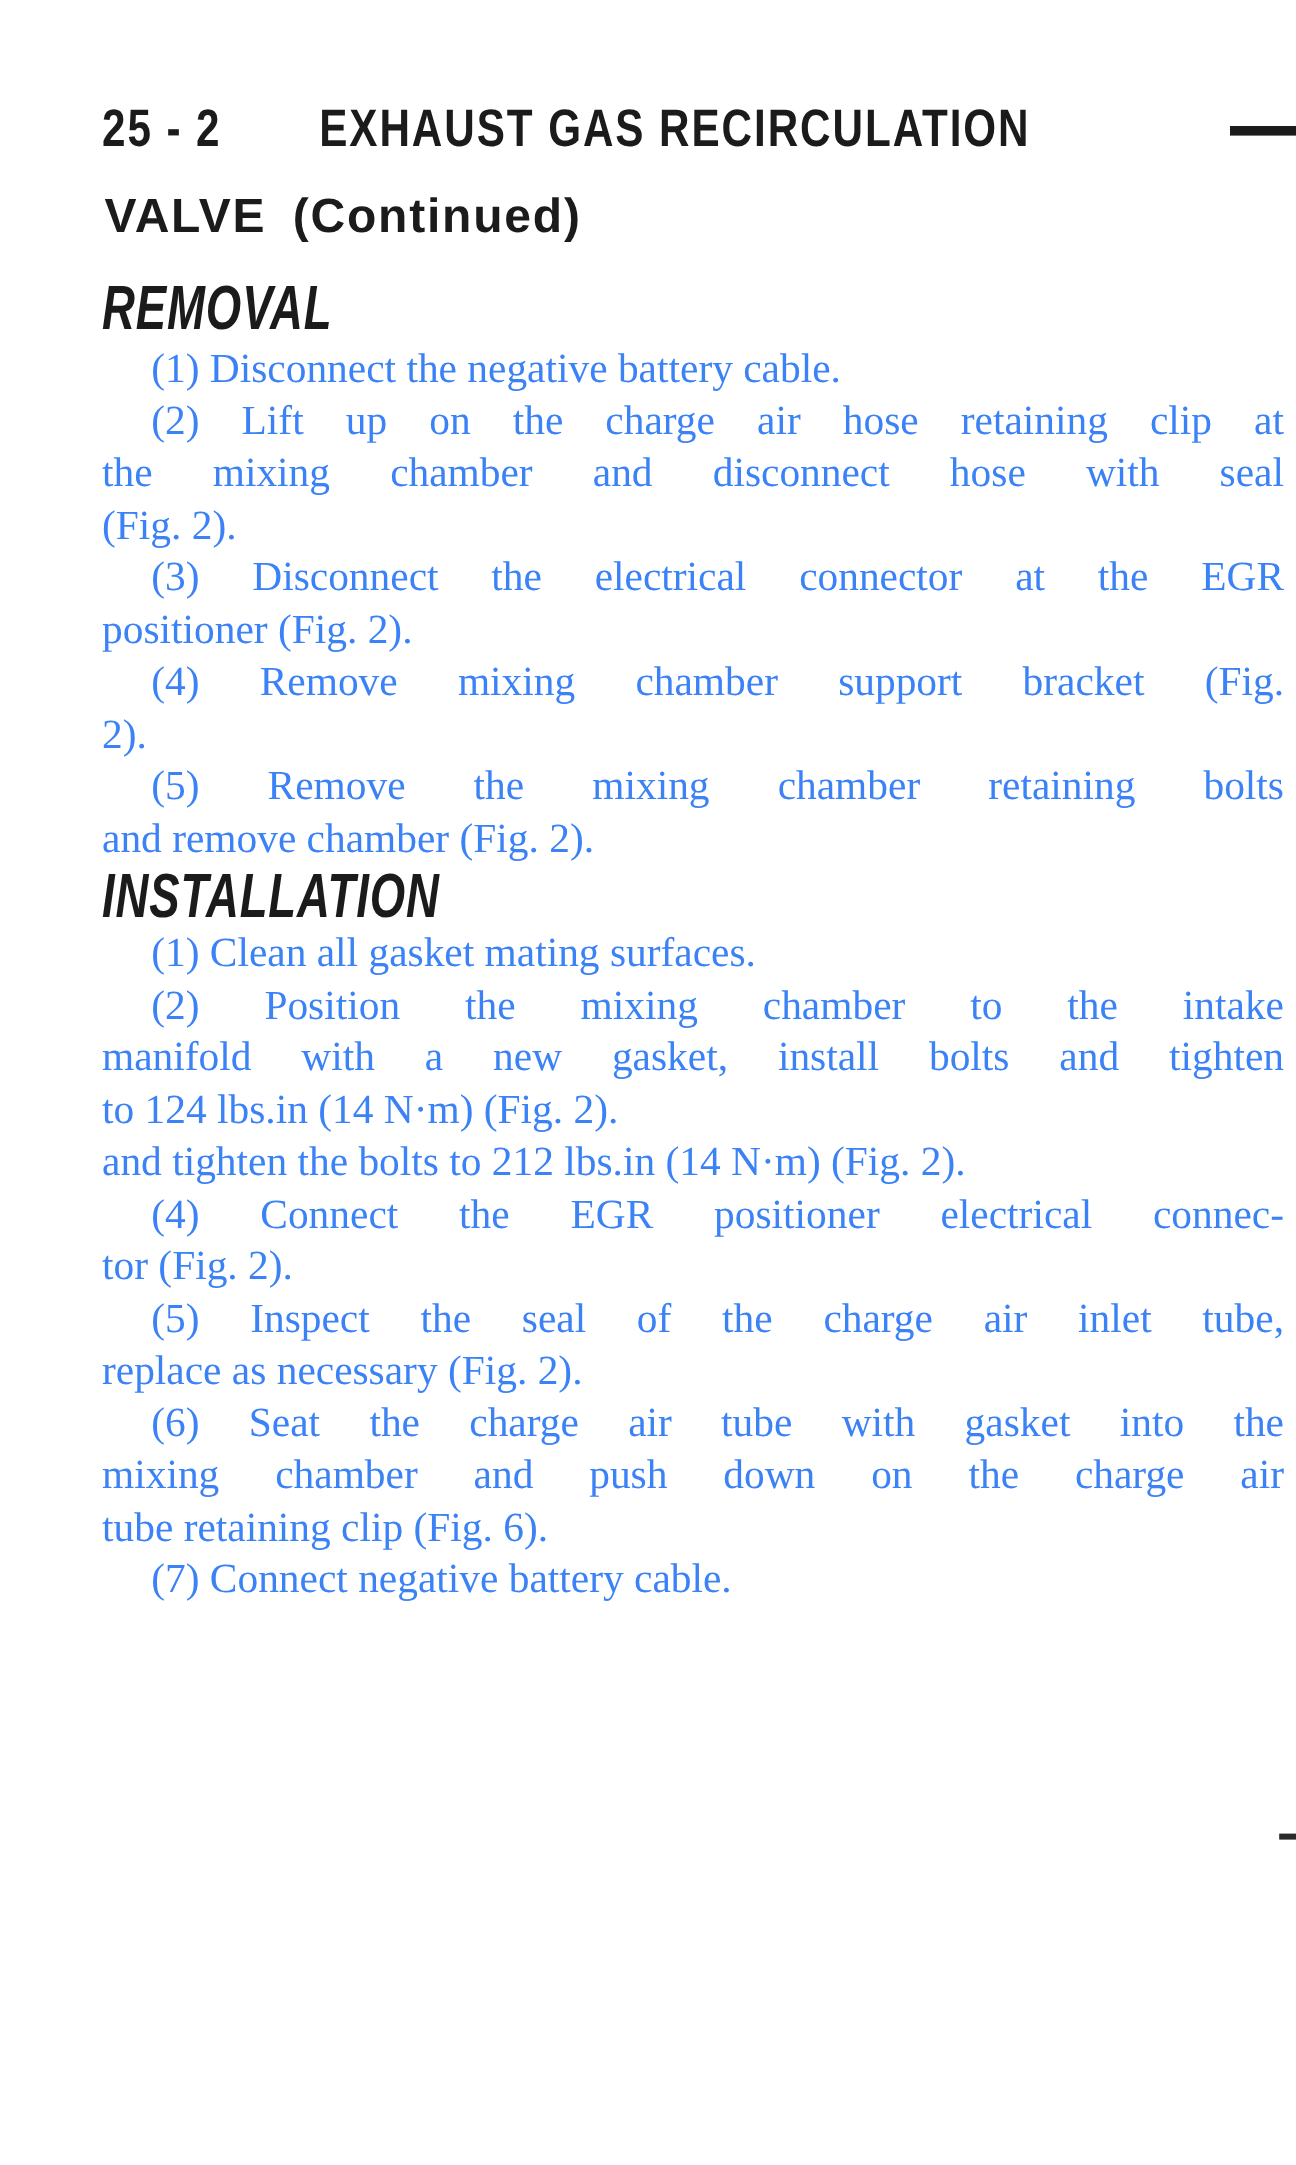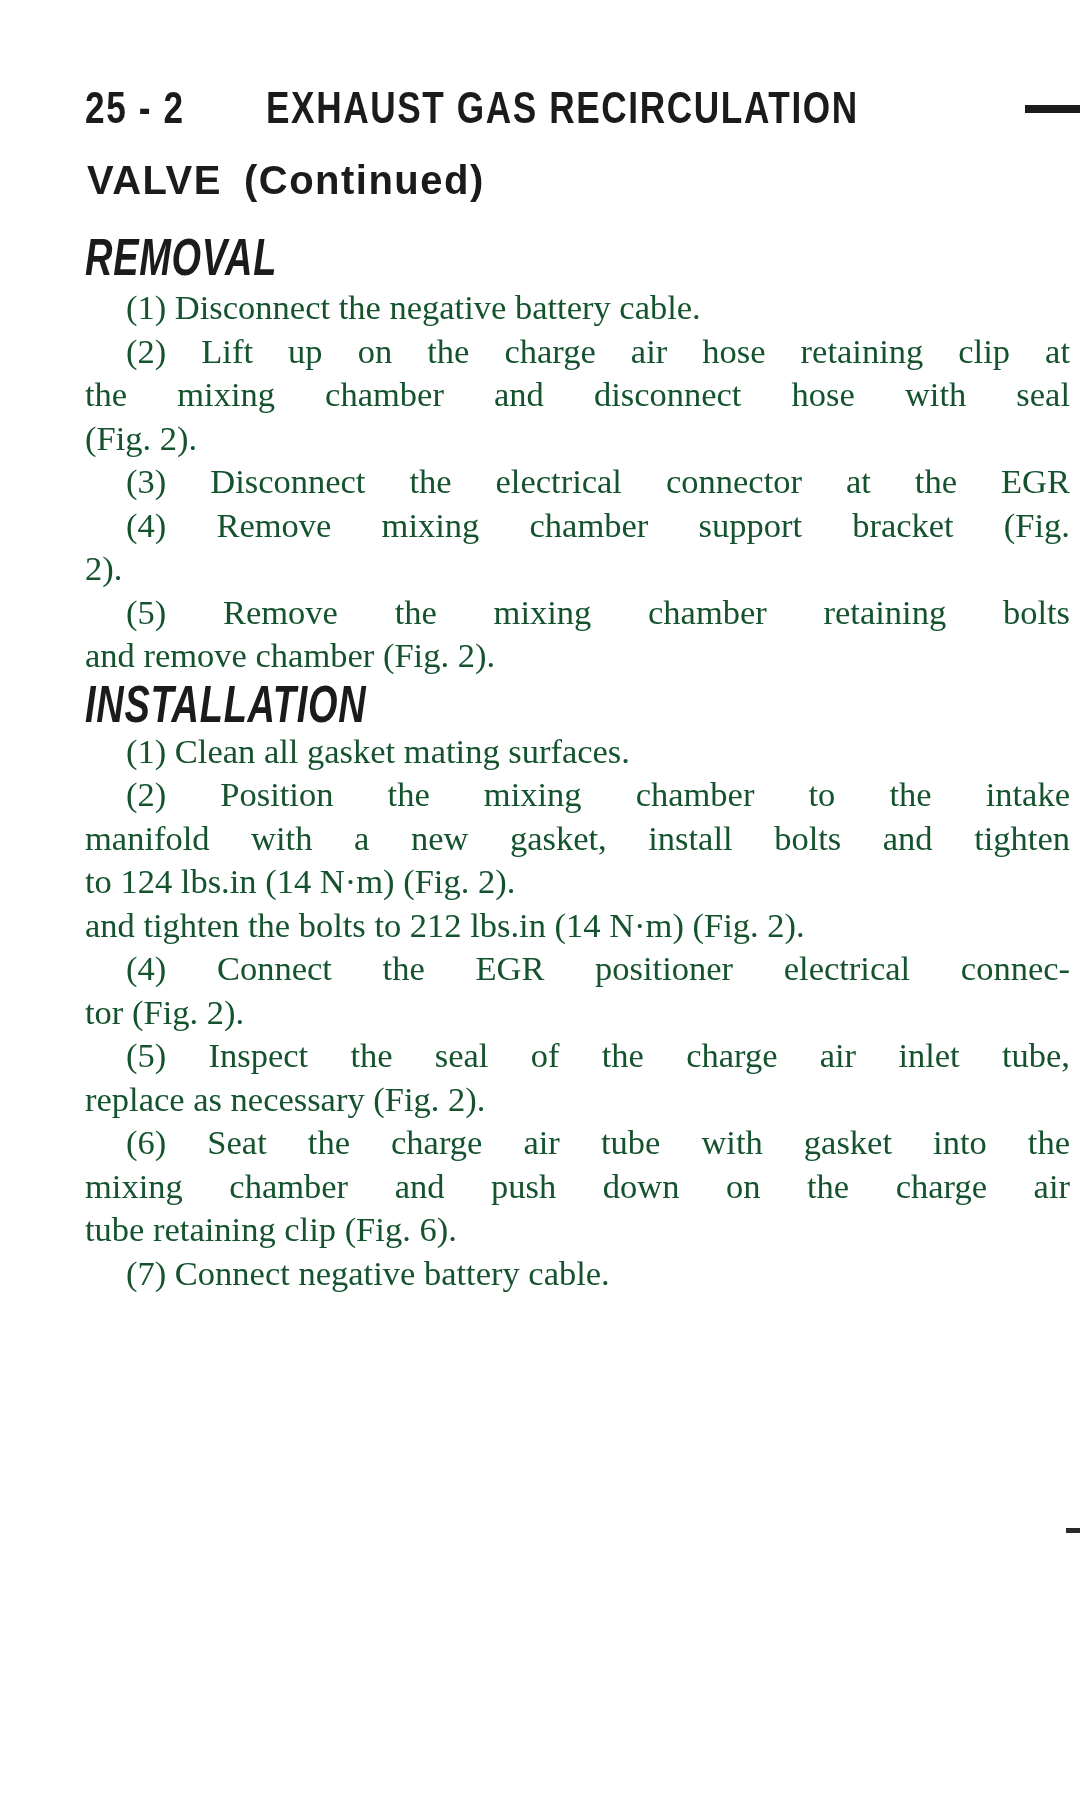--- a/index.html
+++ b/index.html
@@ -85,21 +85,21 @@
   }
   #section-removal h2 { margin-top: 231px; margin-bottom: 3px; }
   #section-installation h2 { margin-bottom: 0px; }
   .para { margin: 0; }
   .line {
     font-family: "Liberation Serif", serif;
     font-size: 34.5px;
     line-height: 43.5px;
     text-align: justify;
     text-align-last: justify;
-    color: #14532d;
+    color: #3b82f6;
   }
   .line.para-start { padding-left: 41px; }
   .line.para-end { text-align-last: left; }
   
   .edge-dash {
     position: absolute;
     right: 0;
     top: 1528px;
     width: 14px;
     height: 5px;
@@ -127,20 +127,21 @@
         <div class="para">
           <div class="line para-start para-end">(1) Disconnect the negative battery cable.</div>
         </div>
         <div class="para">
           <div class="line para-start">(2) Lift up on the charge air hose retaining clip at</div>
           <div class="line">the mixing chamber and disconnect hose with seal</div>
           <div class="line para-end">(Fig. 2).</div>
         </div>
         <div class="para">
           <div class="line para-start">(3) Disconnect the electrical connector at the EGR</div>
+          <div class="line para-end">positioner (Fig. 2).</div>
         </div>
         <div class="para">
           <div class="line para-start">(4) Remove mixing chamber support bracket (Fig.</div>
           <div class="line para-end">2).</div>
         </div>
         <div class="para">
           <div class="line para-start">(5) Remove the mixing chamber retaining bolts</div>
           <div class="line para-end">and remove chamber (Fig. 2).</div>
         </div>
       </div>

